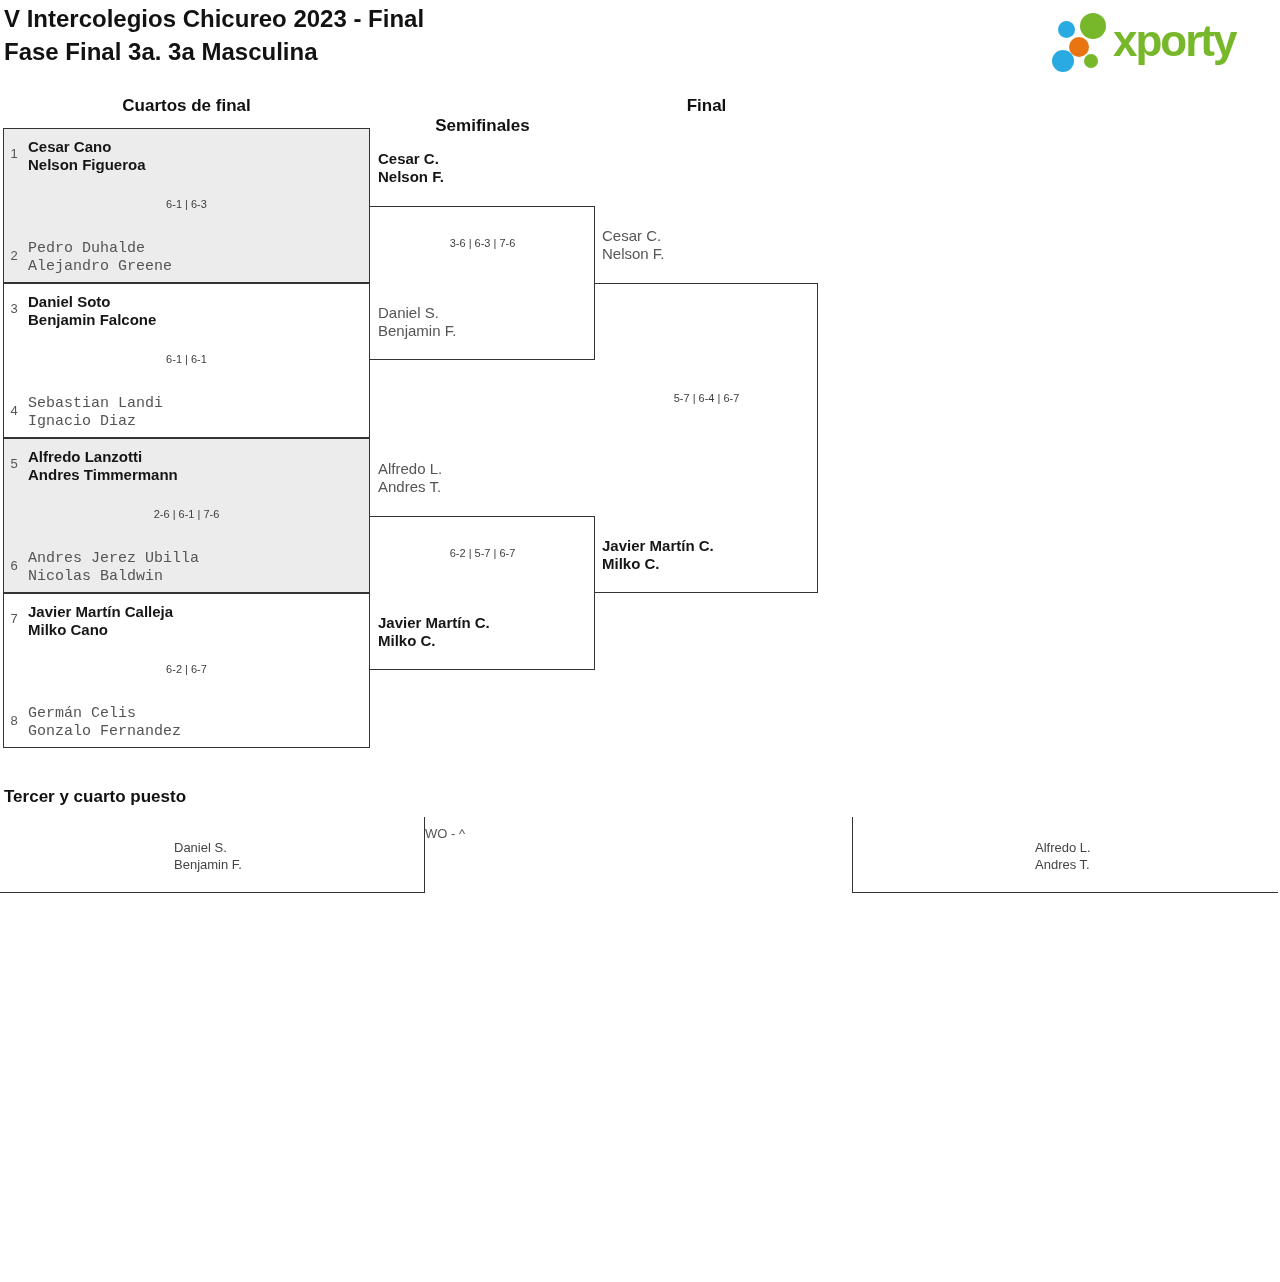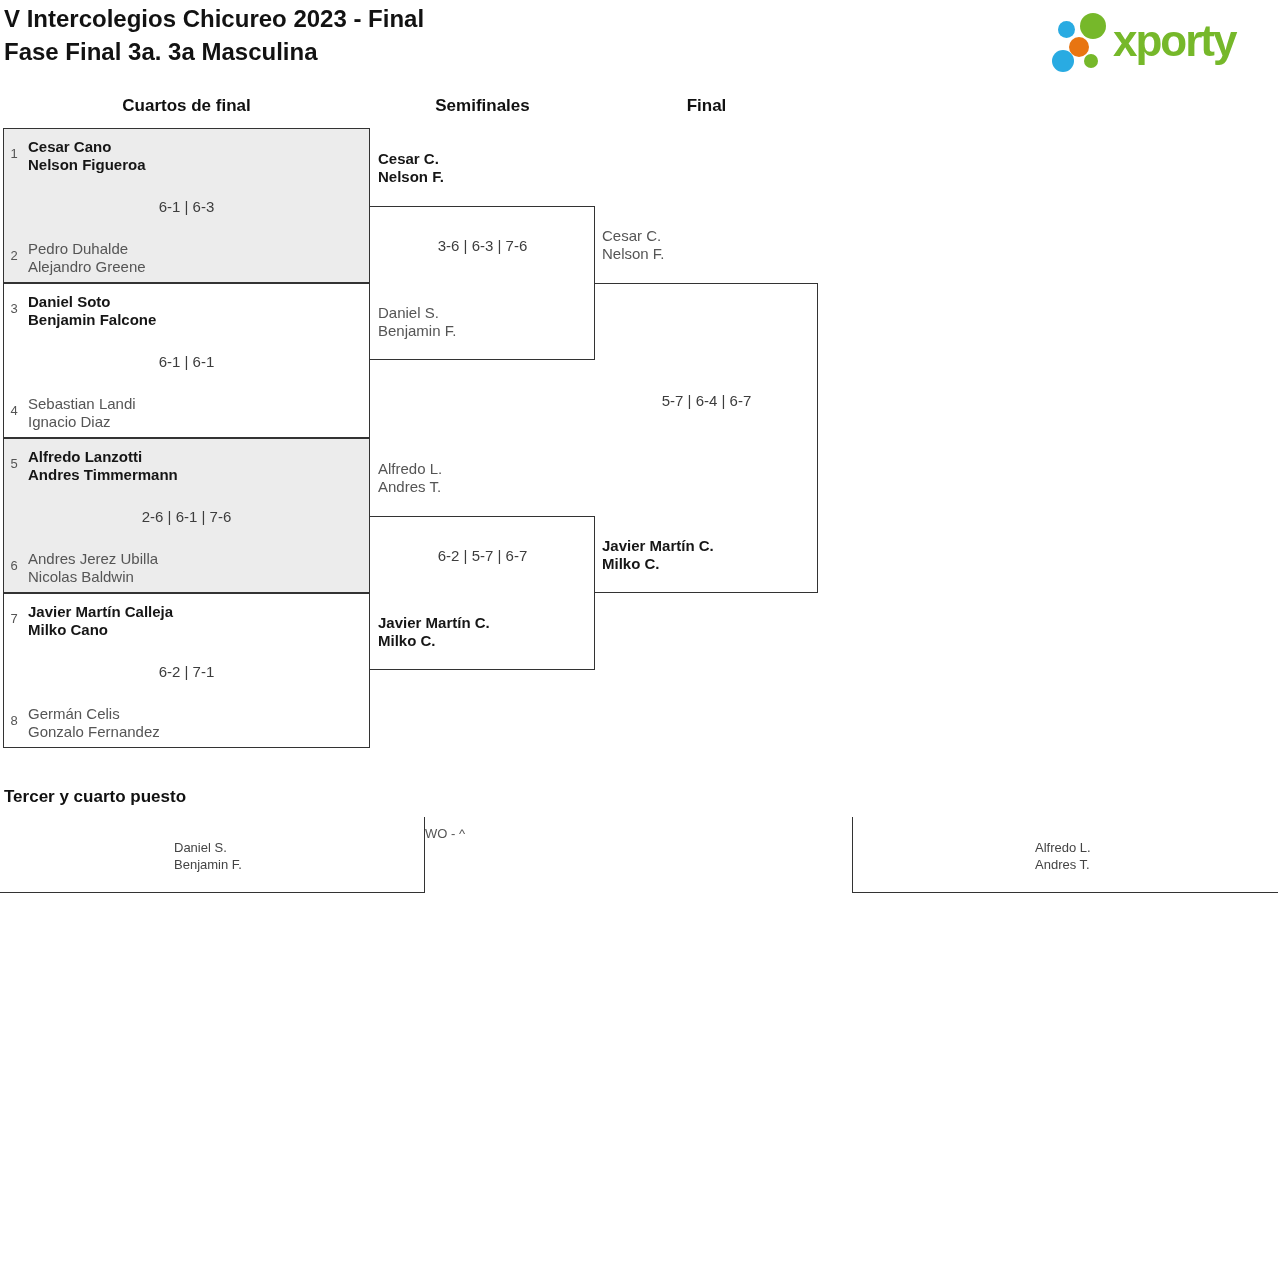--- a/index.html
+++ b/index.html
@@ -14,29 +14,29 @@
   .logo-word{position:absolute;left:68px;top:8px;font-size:44px;font-weight:800;letter-spacing:-2px;color:#76b82a;}
 
   .col-header{position:absolute;top:96px;text-align:center;font-size:17px;font-weight:700;color:#111;}
 
   .box{position:absolute;box-sizing:border-box;border:1px solid #333;background:#fff;}
   .box.grey{background:#ececec;}
   .box.open-left{border-left:none;}
 
   .team{position:absolute;font-size:15px;line-height:18px;color:#555;white-space:nowrap;}
   .team.winner{color:#161616;font-weight:700;}
-  .score{position:absolute;text-align:center;font-size:15px;color:#3d3d3d;white-space:nowrap;}
+  .score{position:absolute;text-align:center;font-size:11px;color:#3d3d3d;white-space:nowrap;}
   .seed{position:absolute;font-size:13px;color:#555;width:16px;text-align:center;}
 
   
   .qf .seed.s1{left:2px;top:17px;}
   .qf .team.t1{left:24px;top:9px;}
   .qf .score{left:0;right:0;top:69px;}
   .qf .seed.s2{left:2px;top:119px;}
-  .qf .team.t2{left:24px;top:111px;}
+  .qf .team.t2{left:24px;top:111px;font-family:Liberation Mono, monospace;}
 
   .tp-title{position:absolute;left:4px;top:787px;font-size:17px;font-weight:700;color:#111;}
   .tp-box{position:absolute;top:817px;height:76px;box-sizing:border-box;}
   .tp-box.left{left:0;width:425px;border-right:1px solid #333;border-bottom:1px solid #333;}
   .tp-box.right{left:852px;width:426px;border-left:1px solid #333;border-bottom:1px solid #333;}
   .tp-team{position:absolute;font-size:13px;line-height:17px;color:#444;white-space:nowrap;}
   .tp-score{position:absolute;left:425px;width:427px;top:826px;font-size:13px;color:#555;}
 </style>
 </head>
 <body>
@@ -51,21 +51,21 @@
   <div class="logo">
     <span class="dot" style="left:13px;top:13px;width:17px;height:17px;background:#29abe2;"></span>
     <span class="dot" style="left:35px;top:5px;width:26px;height:26px;background:#76b82a;"></span>
     <span class="dot" style="left:24px;top:29px;width:20px;height:20px;background:#e87511;"></span>
     <span class="dot" style="left:7px;top:42px;width:22px;height:22px;background:#29abe2;"></span>
     <span class="dot" style="left:39px;top:46px;width:14px;height:14px;background:#76b82a;"></span>
     <span class="logo-word">xporty</span>
   </div>
 
   <div class="col-header" style="left:3px;width:367px;text-align:center;">Cuartos de final</div>
-  <div class="col-header" style="left:370px;width:225px;">Semifinales</div>
+  <div class="col-header" style="left:370px;width:225px;margin-top:20px;">Semifinales</div>
   <div class="col-header" style="left:595px;width:223px;">Final</div>
 
   <div class="box grey qf" style="left:3px;top:128px;width:367px;height:155px;">
     <div class="seed s1">1</div>
     <div class="team t1 winner">
       <div>Cesar Cano</div>
       <div>Nelson Figueroa</div>
     </div>
     <div class="score">6-1 | 6-3</div>
     <div class="seed s2">2</div>
@@ -102,21 +102,21 @@
       <div>Nicolas Baldwin</div>
     </div>
   </div>
 
   <div class="box qf" style="left:3px;top:593px;width:367px;height:155px;">
     <div class="seed s1">7</div>
     <div class="team t1 winner">
       <div>Javier Martín Calleja</div>
       <div>Milko Cano</div>
     </div>
-    <div class="score">6-2 | 7-1</div>
+    <div class="score">6-2 | 6-7</div>
     <div class="seed s2">8</div>
     <div class="team t2">
       <div>Germán Celis</div>
       <div>Gonzalo Fernandez</div>
     </div>
   </div>
 
   <div class="box open-left" style="left:370px;top:206px;width:225px;height:154px;"></div>
   <div class="box open-left" style="left:370px;top:516px;width:225px;height:154px;"></div>
 

